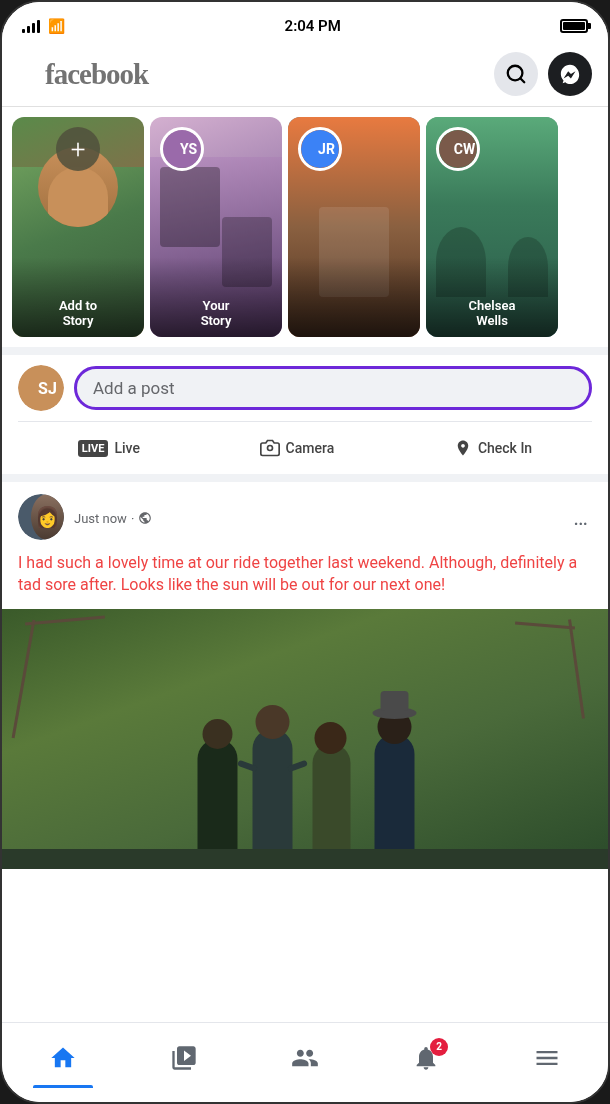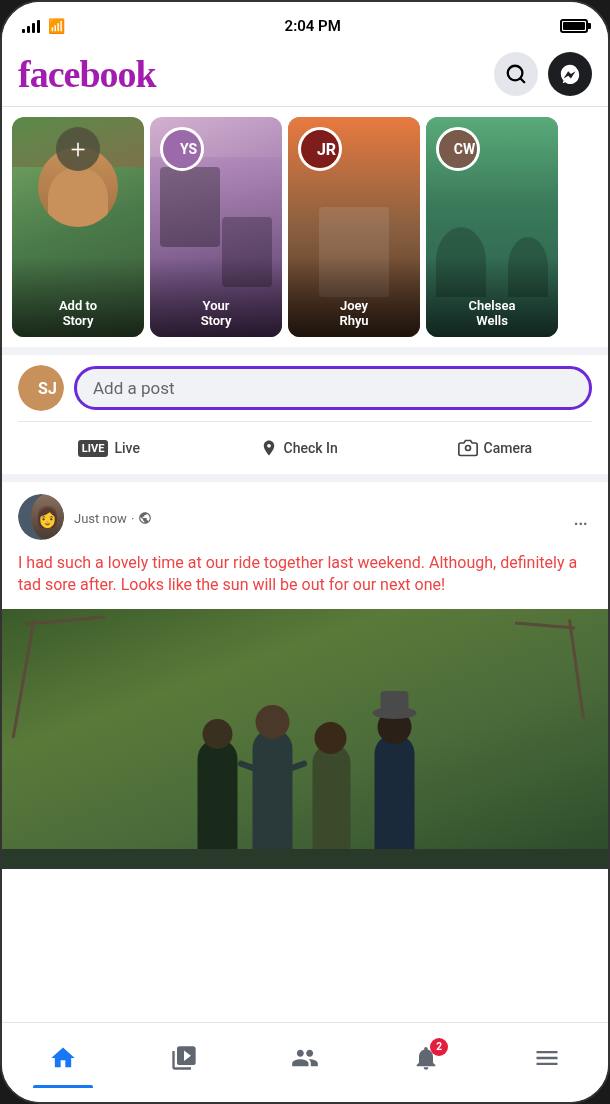--- a/index.html
+++ b/index.html
@@ -82,25 +82,26 @@
     }
     .header {
       background: #fff;
       display: flex;
       justify-content: space-between;
       align-items: center;
       padding: 6px 16px 10px 16px;
       border-bottom: 1px solid #e0e0e0;
     }
     .facebook-logo {
-      font-size: 38px;
+      font-size: 29px;
       font-weight: 800;
-      color: #a21caf;
+      color: #737373;
       font-family: Georgia, serif;
       letter-spacing: -1px;
+      margin-left: 27px;
     }
     .header-icons {
       display: flex;
       gap: 10px;
     }
     .icon-btn {
       width: 44px;
       height: 44px;
       border-radius: 50%;
       background: #e4e6eb;
@@ -424,24 +425,23 @@
       </div>
       <div class="story-gradient"></div>
       <div class="story-label">Your<br>Story</div>
     </div>
 
     <div class="story-card">
       <div class="story3-bg" style="width:100%;height:100%;position:absolute;top:0;left:0;"></div>
       <div style="position:absolute;top:0;left:0;right:0;bottom:0;background:linear-gradient(180deg,#e87a40 0%,#8a6040 50%,#4a3020 100%);"></div>
       <div style="position:absolute;bottom:40px;left:50%;transform:translateX(-50%);width:70px;height:90px;background:rgba(255,255,255,0.1);border-radius:4px;"></div>
       <div class="story-avatar">
-        <div class="avatar-circle" style="background:#7f1d1d;font-size:16px;">JR</div>
+        <div class="avatar-circle" style="background:#3b82f6;font-size:14px;">JR</div>
       </div>
       <div class="story-gradient"></div>
-      <div class="story-label">Joey<br>Rhyu</div>
     </div>
 
     <div class="story-card">
       <div class="story4-bg" style="width:100%;height:100%;position:absolute;top:0;left:0;"></div>
       <div style="position:absolute;top:0;left:0;right:0;bottom:0;background:linear-gradient(180deg,#5aaa7a 0%,#3a7a5a 40%,#2a5a4a 100%);"></div>
       <div style="position:absolute;bottom:40px;left:10px;width:50px;height:70px;background:rgba(0,0,0,0.2);border-radius:50% 50% 0 0;"></div>
       <div style="position:absolute;bottom:40px;right:10px;width:40px;height:60px;background:rgba(0,0,0,0.2);border-radius:50% 50% 0 0;"></div>
       <div class="story-avatar">
         <div class="avatar-circle" style="background:#7a5a4a;font-size:14px;">CW</div>
       </div>
@@ -459,31 +459,31 @@
       <div class="add-post-input">
         <span class="add-post-text">Add a post</span>
       </div>
     </div>
     <div class="composer-actions">
       <div class="action-btn">
         <span class="live-badge">LIVE</span>
         <span class="action-label">Live</span>
       </div>
       <div class="action-btn">
-        <svg width="18" height="20" viewBox="0 0 24 24" fill="#444">
-          <path d="M12 2C8.13 2 5 5.13 5 9c0 5.25 7 13 7 13s7-7.75 7-13c0-3.87-3.13-7-7-7zm0 9.5c-1.38 0-2.5-1.12-2.5-2.5s1.12-2.5 2.5-2.5 2.5 1.12 2.5 2.5-1.12 2.5-2.5 2.5z"></path>
-        </svg>
-        <span class="action-label">Check In</span>
-      </div>
-      <div class="action-btn">
         <svg width="20" height="20" viewBox="0 0 24 24" fill="none" stroke="#444" stroke-width="2">
           <circle cx="12" cy="12" r="3"></circle>
           <path d="M23 19a2 2 0 01-2 2H3a2 2 0 01-2-2V8a2 2 0 012-2h4l2-3h6l2 3h4a2 2 0 012 2z"></path>
         </svg>
         <span class="action-label">Camera</span>
+      </div>
+      <div class="action-btn">
+        <svg width="18" height="20" viewBox="0 0 24 24" fill="#444">
+          <path d="M12 2C8.13 2 5 5.13 5 9c0 5.25 7 13 7 13s7-7.75 7-13c0-3.87-3.13-7-7-7zm0 9.5c-1.38 0-2.5-1.12-2.5-2.5s1.12-2.5 2.5-2.5 2.5 1.12 2.5 2.5-1.12 2.5-2.5 2.5z"></path>
+        </svg>
+        <span class="action-label">Check In</span>
       </div>
     </div>
   </div>
 
   <div class="post-card">
     <div class="post-header">
       <div class="post-avatar">
         <div class="avatar-circle" style="background:#4a5a6a;font-size:16px;">
 
           <div style="width:100%;height:100%;background:linear-gradient(180deg,#8a7060 0%,#4a3a30 100%);border-radius:50%;display:flex;align-items:center;justify-content:center;color:#ddd;font-size:20px;">👩</div>

